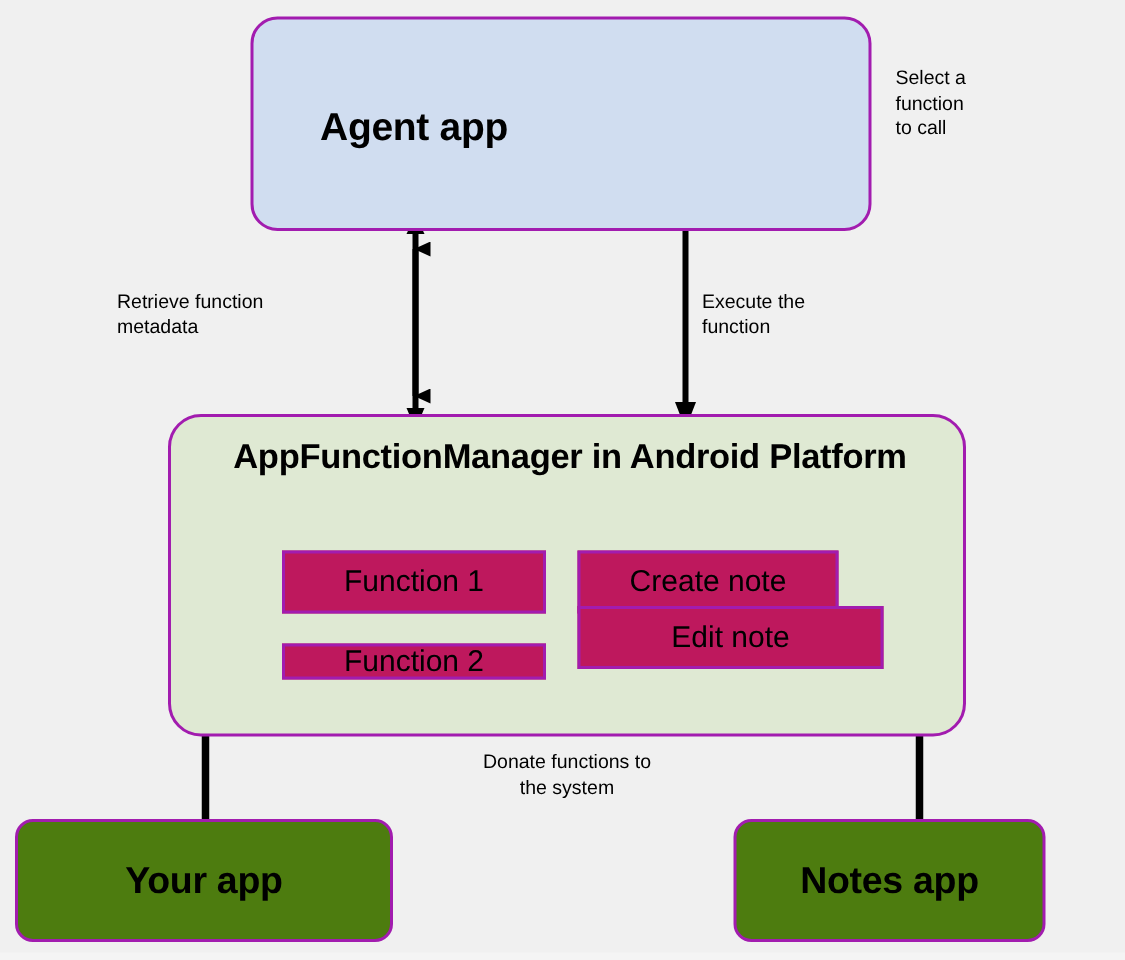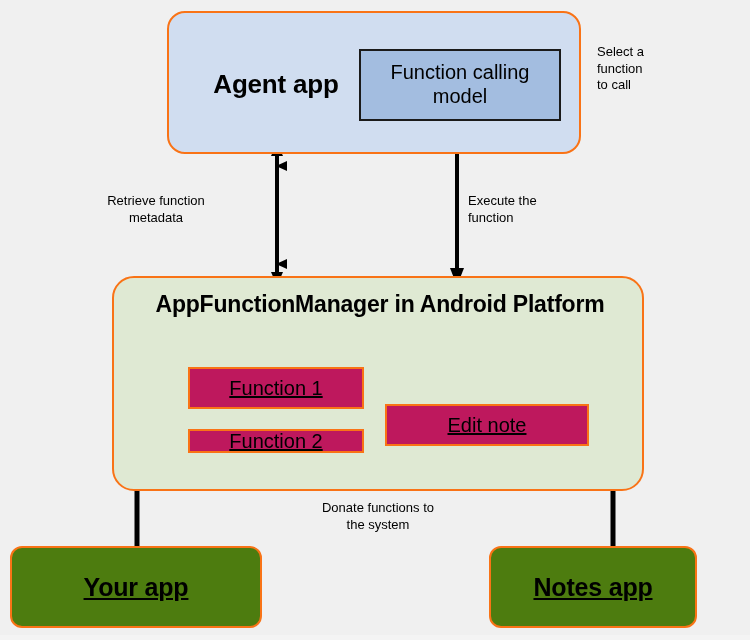--- a/index.html
+++ b/index.html
@@ -25,28 +25,27 @@
     bottom: 0;
     width: 750px;
     height: 5px;
     background: #f4f4f4;
   }
 
   
   .node {
     position: absolute;
     box-sizing: border-box;
-    border: 2px solid #f97316;
+    border: 2px solid #a21caf;
     display: flex;
     align-items: center;
     justify-content: center;
     text-align: center;
     line-height: 1.15;
     color: #000;
-    text-decoration: underline;
   }
 
   
   .agent-app {
     left: 167px;
     top: 11px;
     width: 414px;
     height: 143px;
     background: #d0ddf0;
     border-radius: 18px;
@@ -127,21 +126,21 @@
 
   
   .lbl {
     position: absolute;
     font-size: 13px;
     line-height: 1.28;
     color: #000;
     white-space: pre-line;
   }
   .lbl-select   { left: 597px; top: 44px;  width: 150px; text-align: left; }
-  .lbl-retrieve { left: 61px;  top: 193px; width: 190px; text-align: center; }
+  .lbl-retrieve { left: 78px;  top: 193px; width: 190px; text-align: left; }
   .lbl-execute  { left: 468px; top: 193px; width: 160px; text-align: left; }
   .lbl-donate   { left: 248px; top: 500px; width: 260px; text-align: center; }
 
   
   #wires {
     position: absolute;
     left: 0;
     top: 0;
     width: 750px;
     height: 640px;
@@ -194,31 +193,30 @@
       <line x1="613" y1="546" x2="613" y2="388" stroke="#000" stroke-width="5"></line>
       <line x1="615" y1="388" x2="573" y2="388" stroke="#000" stroke-width="5"></line>
       <path d="M576,379 L559,388 L576,397 Z" fill="#000"></path>
       <line x1="615" y1="450" x2="573" y2="450" stroke="#000" stroke-width="5"></line>
       <path d="M576,441 L559,450 L576,459 Z" fill="#000"></path>
     </g>
   </svg>
 
   <div class="node agent-app">
     <div class="agent-app-label">Agent app</div>
-    <div class="fc-model">Function calling
-model</div>
   </div>
 
   <div class="node afm">
     <div class="afm-title">AppFunctionManager in
 Android Platform</div>
   </div>
 
   <div class="node fnbox fn1">Function 1</div>
   <div class="node fnbox fn2">Function 2</div>
+  <div class="node fnbox fn3">Create note</div>
   <div class="node fnbox fn4">Edit note</div>
 
   <div class="node appbox your-app">Your app</div>
   <div class="node appbox notes-app">Notes app</div>
 
   <div class="lbl lbl-select">Select a
 function
 to call</div>
   <div class="lbl lbl-retrieve">Retrieve function
 metadata</div>

